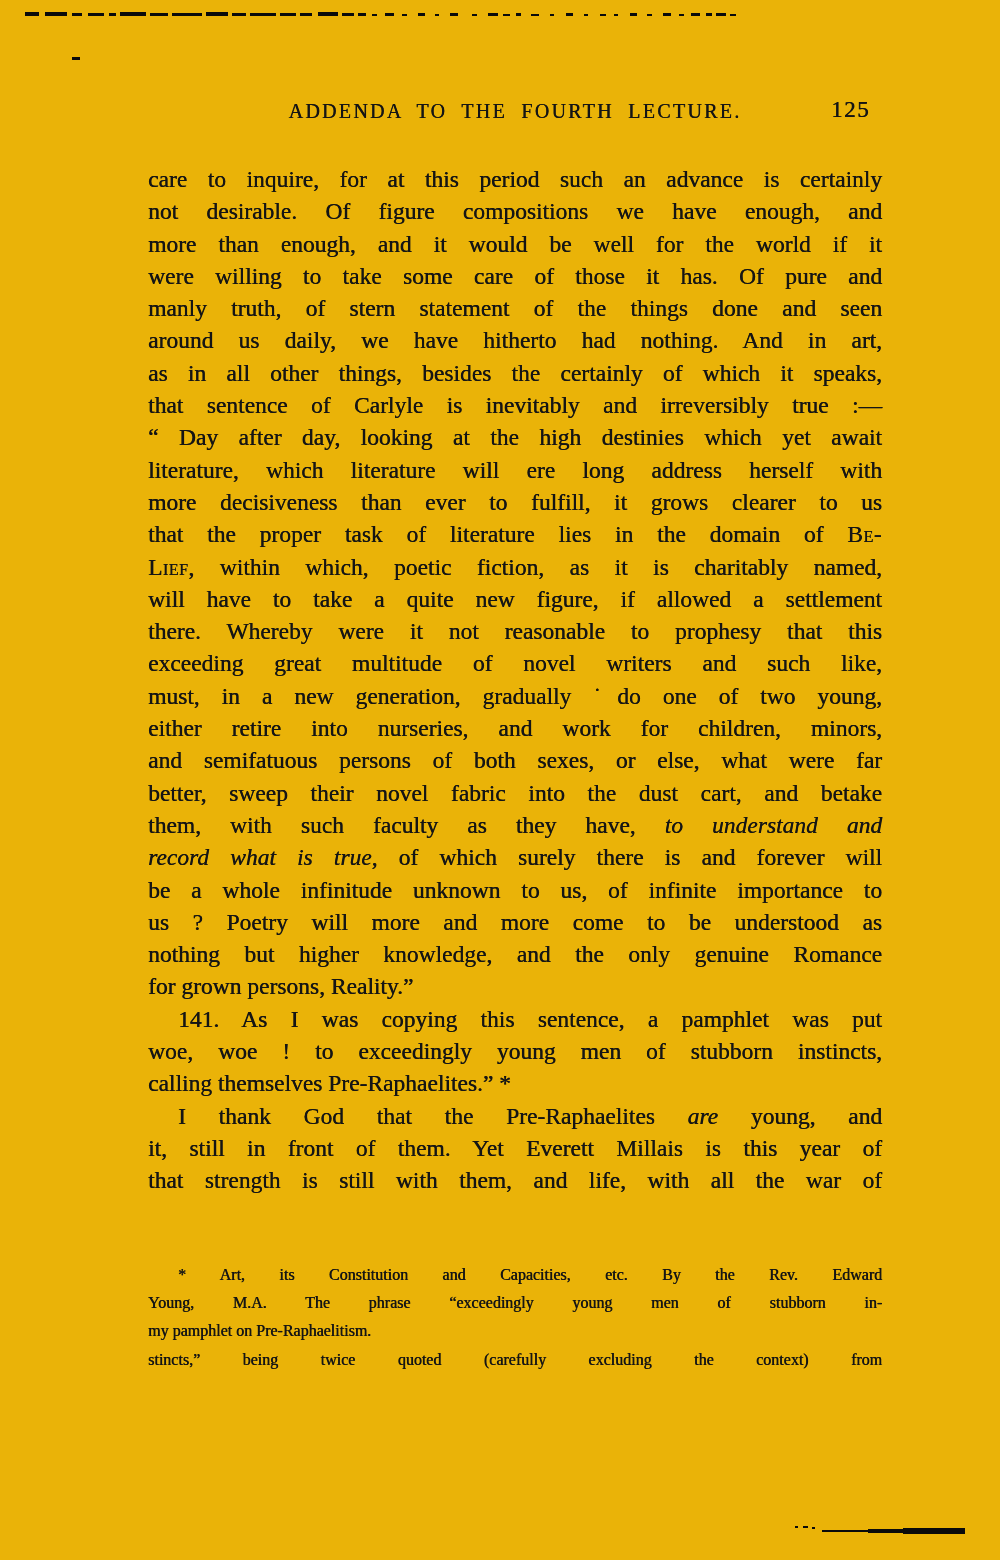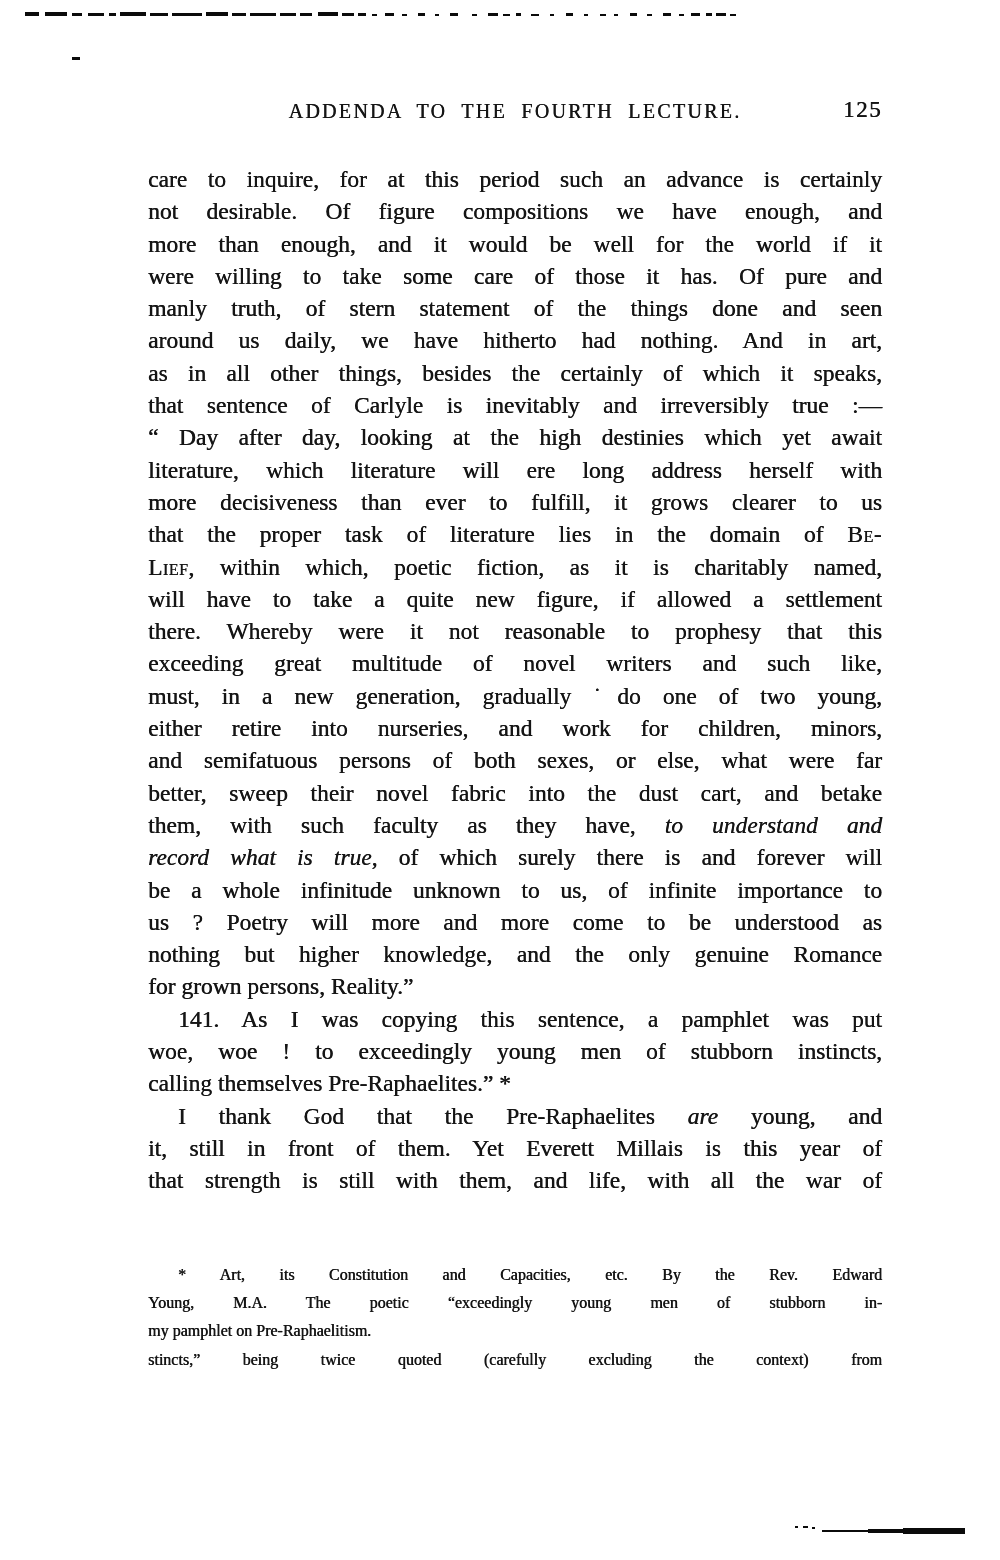--- a/index.html
+++ b/index.html
@@ -1,35 +1,35 @@
 <!DOCTYPE html>
 <html><head>
 <meta charset="utf-8">
 <style>
   html,body{margin:0;padding:0;background:#e8e8e8;}
   .page{
     position:relative;
     width:1000px;height:1560px;
-    background:#ffffff;
+    background:#eab308;
     font-family:"Liberation Serif", serif;
     color:#151515;
     overflow:hidden;
     text-shadow:0.4px 0 0 currentColor;
   }
   .col{position:absolute;left:148px;width:734px;}
   .header{top:100px;height:34px;}
   .running-title{
     text-align:center;
     font-size:20px;
     letter-spacing:2.3px;
     word-spacing:7px;
     white-space:nowrap;
   }
   .page-number{
-    position:absolute;right:0;top:-3px;
+    position:absolute;right:12px;top:-3px;
     font-size:23px;letter-spacing:1.5px;
   }
   .body-text{
     top:163px;
     font-size:23.5px;
     line-height:32.3px;
   }
   .footnote-text{
     top:1261px;
     font-size:16px;
@@ -142,18 +142,18 @@
       <div class="line indent"><span>141.  As I was copying this sentence, a pamphlet was put</span></div>
       <div class="line"><span>woe, woe ! to exceedingly young men of stubborn instincts,</span></div>
       <div class="line no-j"><span>calling themselves Pre-Raphaelites.” *</span></div>
       <div class="line indent"><span>I thank God that the Pre-Raphaelites </span><span class="seg-italic">are</span><span> young, and</span></div>
       <div class="line"><span>it, still in front of them.  Yet Everett Millais is this year of</span></div>
       <div class="line"><span>that strength is still with them, and life, with all the war of</span></div>
     </div>
 
   <div class="col footnote-text">
       <div class="line indent"><span>* Art, its Constitution and Capacities, etc.  By the Rev. Edward</span></div>
-      <div class="line"><span>Young, M.A.  The poetic “exceedingly young men of stubborn in-</span></div>
+      <div class="line"><span>Young, M.A.  The phrase “exceedingly young men of stubborn in-</span></div>
       <div class="line no-j"><span>my pamphlet on Pre-Raphaelitism.</span></div>
       <div class="line"><span>stincts,” being twice quoted (carefully excluding the context) from</span></div>
     </div>
 
 </div>
 
 </body></html>

